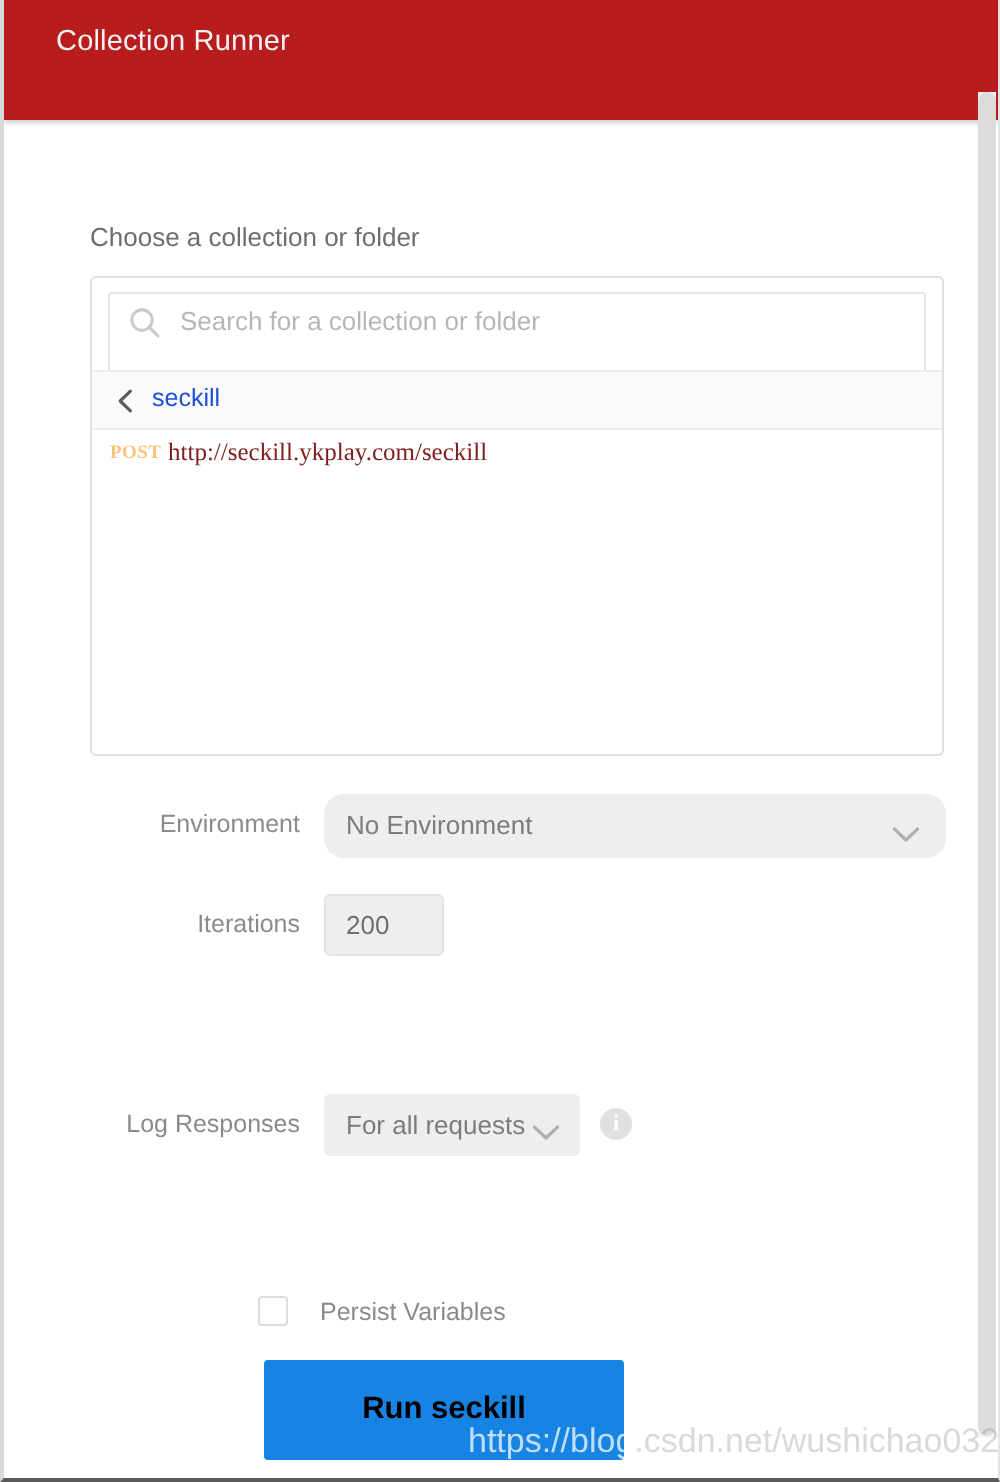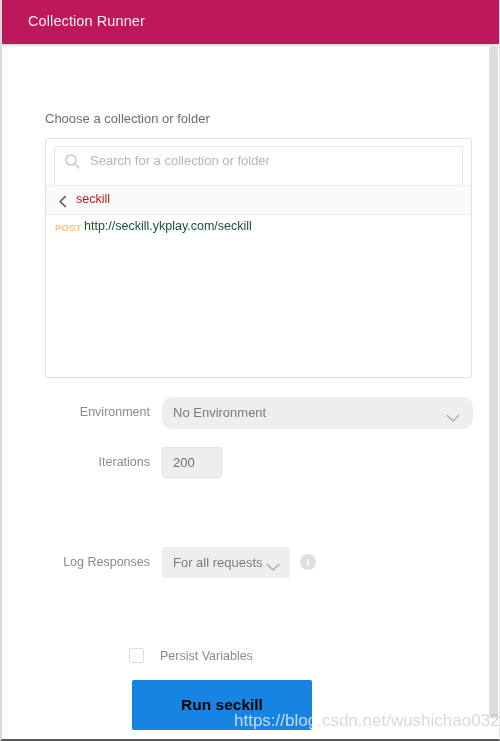--- a/index.html
+++ b/index.html
@@ -26,22 +26,22 @@
     border-bottom: 2px solid #5a5a5a;
     box-sizing: border-box;
     overflow: hidden;
   }
 
   
   #titlebar {
     position: absolute;
     left: 0; top: 0;
     width: 100%;
-    height: 44px;
-    background: #be185d;
+    height: 60px;
+    background: #b91c1c;
     box-shadow: 0 1px 3px rgba(0,0,0,0.25);
     z-index: 6;
   }
   #titlebar .title {
     position: absolute;
     left: 26px;
     top: 13px;
     font-size: 14.5px;
     color: #f2f2f2;
     letter-spacing: .1px;
@@ -148,49 +148,50 @@
     left: 11px;
     top: 8px;
     width: 12px;
     height: 13px;
   }
   #breadcrumb .crumb-label {
     position: absolute;
     left: 30px;
     top: 6px;
     font-size: 12.5px;
-    color: #b91c1c;
+    color: #1d4ed8;
   }
 
   #request-list {
     position: absolute;
     left: 0;
     top: 77px;
     width: 100%;
   }
   .request-row {
     position: relative;
     height: 26px;
     padding-left: 9px;
+    font-family: Liberation Serif, serif;
   }
   .request-row .method {
     position: absolute;
     left: 9px;
     top: 6px;
     font-size: 9.5px;
     font-weight: bold;
     letter-spacing: .2px;
     color: #fbc47c;
   }
   .request-row .url {
     position: absolute;
     left: 38px;
     top: 3px;
     font-size: 12.5px;
-    color: #14532d;
+    color: #7f1d1d;
   }
 
   
   .frow { position: absolute; left: 0; width: 100%; }
   .flabel {
     position: absolute;
     width: 114px;
     left: 22px;
     text-align: right;
     font-size: 12.5px;

